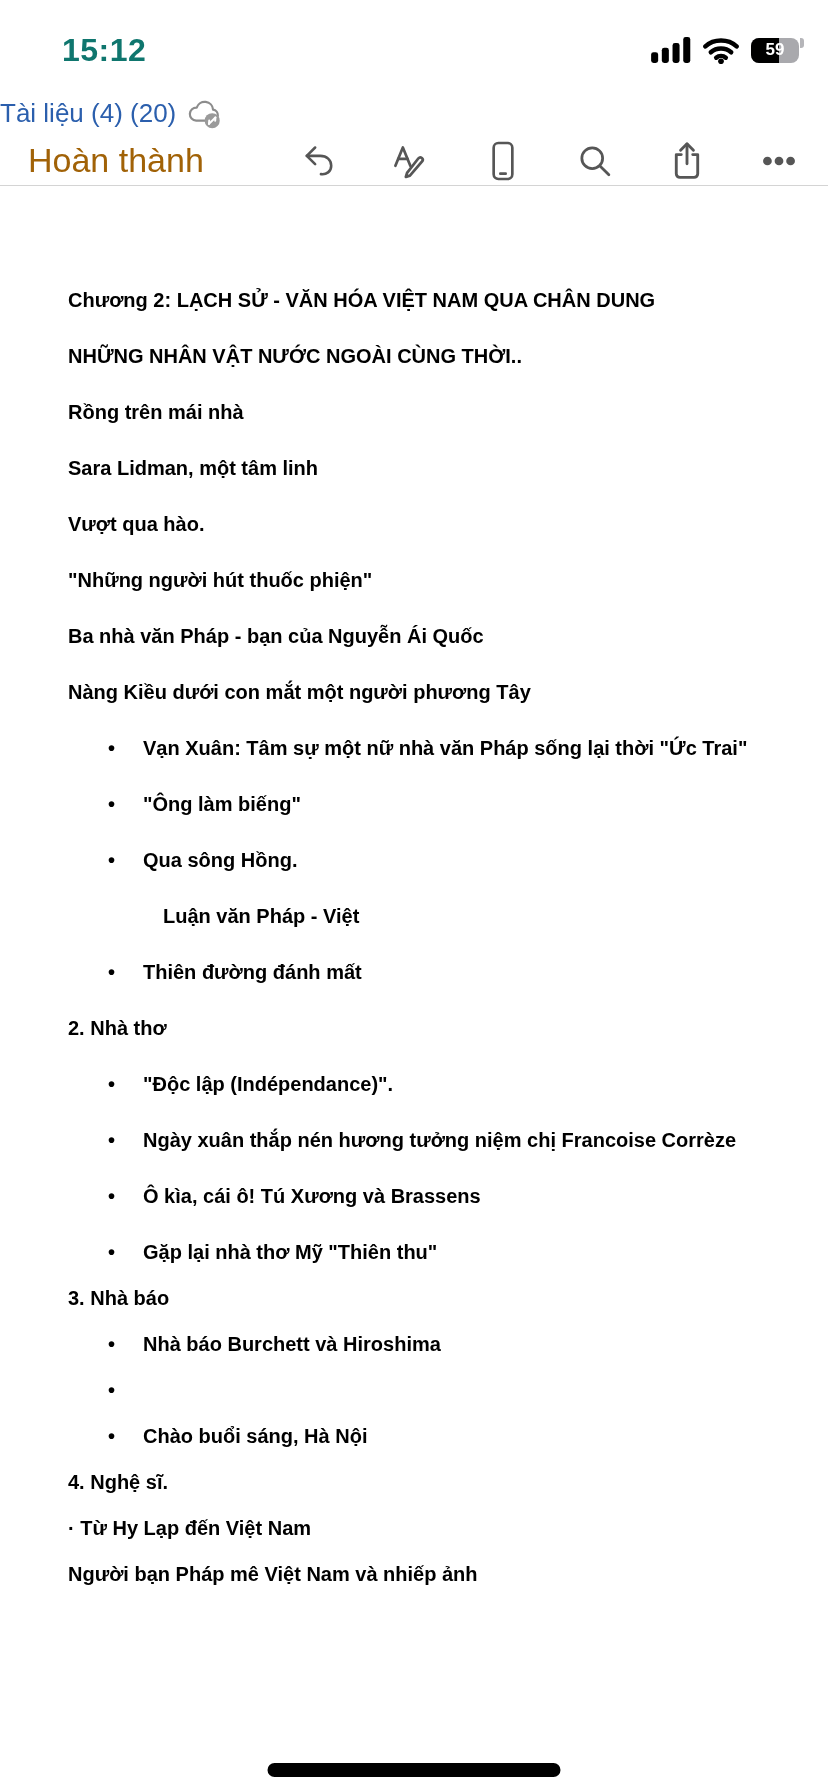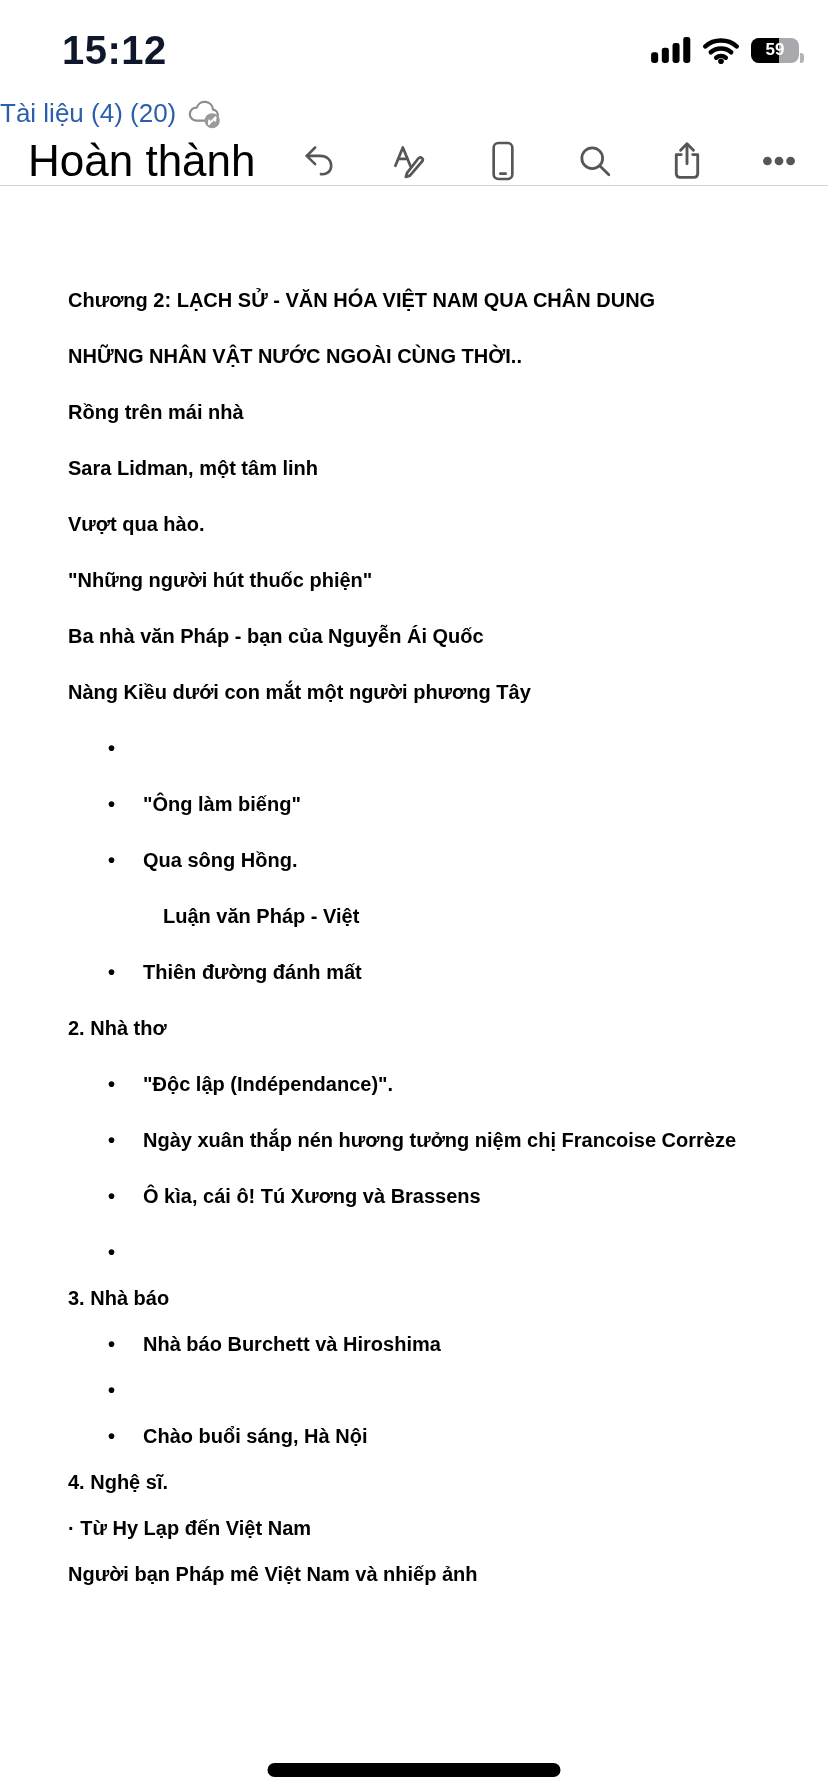--- a/index.html
+++ b/index.html
@@ -7,42 +7,42 @@
     width:828px;height:1792px;position:relative;background:#ffffff;
     font-family:"Liberation Sans","DejaVu Sans",sans-serif;
     overflow:hidden;-webkit-font-smoothing:antialiased;
   }
   
   .status-bar{
     position:absolute;top:0;left:0;width:828px;height:90px;
     display:flex;align-items:center;justify-content:space-between;
     padding:10px 24px 0 62px;box-sizing:border-box;
   }
-  .sb-time{font-size:40px;font-weight:700;color:#0f172a;letter-spacing:.5px;}
+  .sb-time{font-size:32px;font-weight:700;color:#0f766e;letter-spacing:.5px;}
   .sb-right{display:flex;align-items:center;gap:12px;}
   .battery{position:relative;width:48px;height:25px;border-radius:8px;background:#a9a9ad;overflow:hidden;flex:0 0 auto;}
   .battery-fill{position:absolute;left:0;top:0;bottom:0;background:#000;}
   .battery-num{
     position:absolute;inset:0;display:flex;align-items:center;justify-content:center;
     color:#fff;font-size:17px;font-weight:700;letter-spacing:0;
   }
   .battery-nub{width:4px;height:10px;background:#b5b5b9;border-radius:0 3px 3px 0;margin-left:1px;}
-  .bat-wrap{display:flex;align-items:flex-end;}
+  .bat-wrap{display:flex;align-items:flex-start;}
   
   .title-row{
     position:absolute;top:90px;left:0;width:828px;height:46px;
     display:flex;align-items:center;justify-content:flex-start;gap:10px;
   }
   .doc-title{font-size:26px;color:#2b5fad;}
   .toolbar{
     position:absolute;top:136px;left:0;width:828px;height:50px;
     display:flex;align-items:center;justify-content:space-between;
     padding:0 30px 0 28px;box-sizing:border-box;border-bottom:1px solid #d4d4d4;
   }
-  .done-btn{font-size:44px;color:#000000;}
+  .done-btn{font-size:34px;color:#a16207;}
   .tool-icons{display:flex;align-items:center;gap:54px;}
   .tool-btn{display:flex;align-items:center;justify-content:center;width:38px;height:38px;}
   .icon-stroke{stroke:#565656;fill:none;stroke-width:2;stroke-linecap:round;stroke-linejoin:round;}
   
   .doc-canvas{
     position:absolute;top:187px;left:0;width:828px;height:1605px;
     box-sizing:border-box;padding:99px 40px 0 68px;background:#fff;
   }
   .para{
     font-size:20px;font-weight:700;color:#000;line-height:28px;
@@ -145,20 +145,21 @@
     <div class="para para">Chương 2: LẠCH SỬ - VĂN HÓA VIỆT NAM QUA CHÂN DUNG</div>
     <div class="para para">NHỮNG NHÂN VẬT NƯỚC NGOÀI CÙNG THỜI..</div>
     <div class="para para">Rồng trên mái nhà</div>
     <div class="para para">Sara Lidman, một tâm linh</div>
     <div class="para para">Vượt qua hào.</div>
     <div class="para para">"Những người hút thuốc phiện"</div>
     <div class="para para">Ba nhà văn Pháp - bạn của Nguyễn Ái Quốc</div>
     <div class="para para">Nàng Kiều dưới con mắt một người phương Tây</div>
     <div class="para bullet">
       <span class="bullet-marker">•</span>
+      <span>Vạn Xuân: Tâm sự một nữ nhà văn Pháp sống lại thời "Ức Trai"</span>
     </div>
     <div class="para bullet">
       <span class="bullet-marker">•</span>
       <span>"Ông làm biếng"</span>
     </div>
     <div class="para bullet">
       <span class="bullet-marker">•</span>
       <span>Qua sông Hồng.</span>
     </div>
     <div class="para indent">Luận văn Pháp - Việt</div>
@@ -174,20 +175,21 @@
     <div class="para bullet">
       <span class="bullet-marker">•</span>
       <span>Ngày xuân thắp nén hương tưởng niệm chị Francoise Corrèze</span>
     </div>
     <div class="para bullet">
       <span class="bullet-marker">•</span>
       <span>Ô kìa, cái ô! Tú Xương và Brassens</span>
     </div>
     <div class="para bullet tight">
       <span class="bullet-marker">•</span>
+      <span>Gặp lại nhà thơ Mỹ "Thiên thu"</span>
     </div>
     <div class="para para tight">3. Nhà báo</div>
     <div class="para bullet tight">
       <span class="bullet-marker">•</span>
       <span>Nhà báo Burchett và Hiroshima</span>
     </div>
     <div class="para bullet tight">
       <span class="bullet-marker">•</span>
     </div>
     <div class="para bullet tight">

